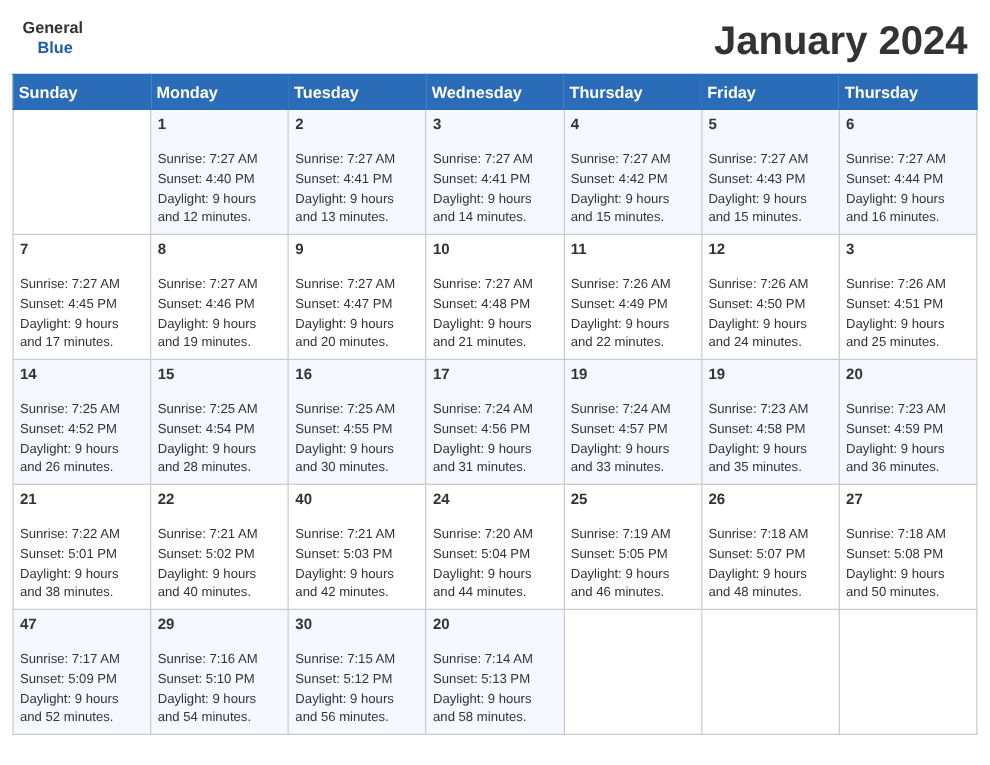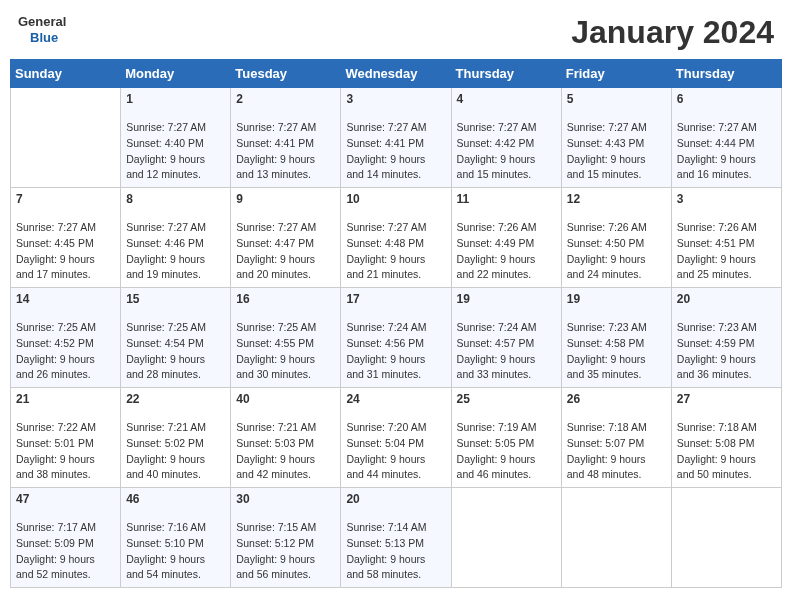--- a/index.html
+++ b/index.html
@@ -230,21 +230,21 @@
           <span class="day-num">27</span>
           <div class="day-info">Sunrise: 7:18 AM<br>Sunset: 5:08 PM<br>Daylight: 9 hours<br>and 50 minutes.</div>
         </td>
       </tr>
       <tr>
         <td>
           <span class="day-num">47</span>
           <div class="day-info">Sunrise: 7:17 AM<br>Sunset: 5:09 PM<br>Daylight: 9 hours<br>and 52 minutes.</div>
         </td>
         <td>
-          <span class="day-num">46</span>
+          <span class="day-num">29</span>
           <div class="day-info">Sunrise: 7:16 AM<br>Sunset: 5:10 PM<br>Daylight: 9 hours<br>and 54 minutes.</div>
         </td>
         <td>
           <span class="day-num">30</span>
           <div class="day-info">Sunrise: 7:15 AM<br>Sunset: 5:12 PM<br>Daylight: 9 hours<br>and 56 minutes.</div>
         </td>
         <td>
           <span class="day-num">20</span>
           <div class="day-info">Sunrise: 7:14 AM<br>Sunset: 5:13 PM<br>Daylight: 9 hours<br>and 58 minutes.</div>
         </td>

